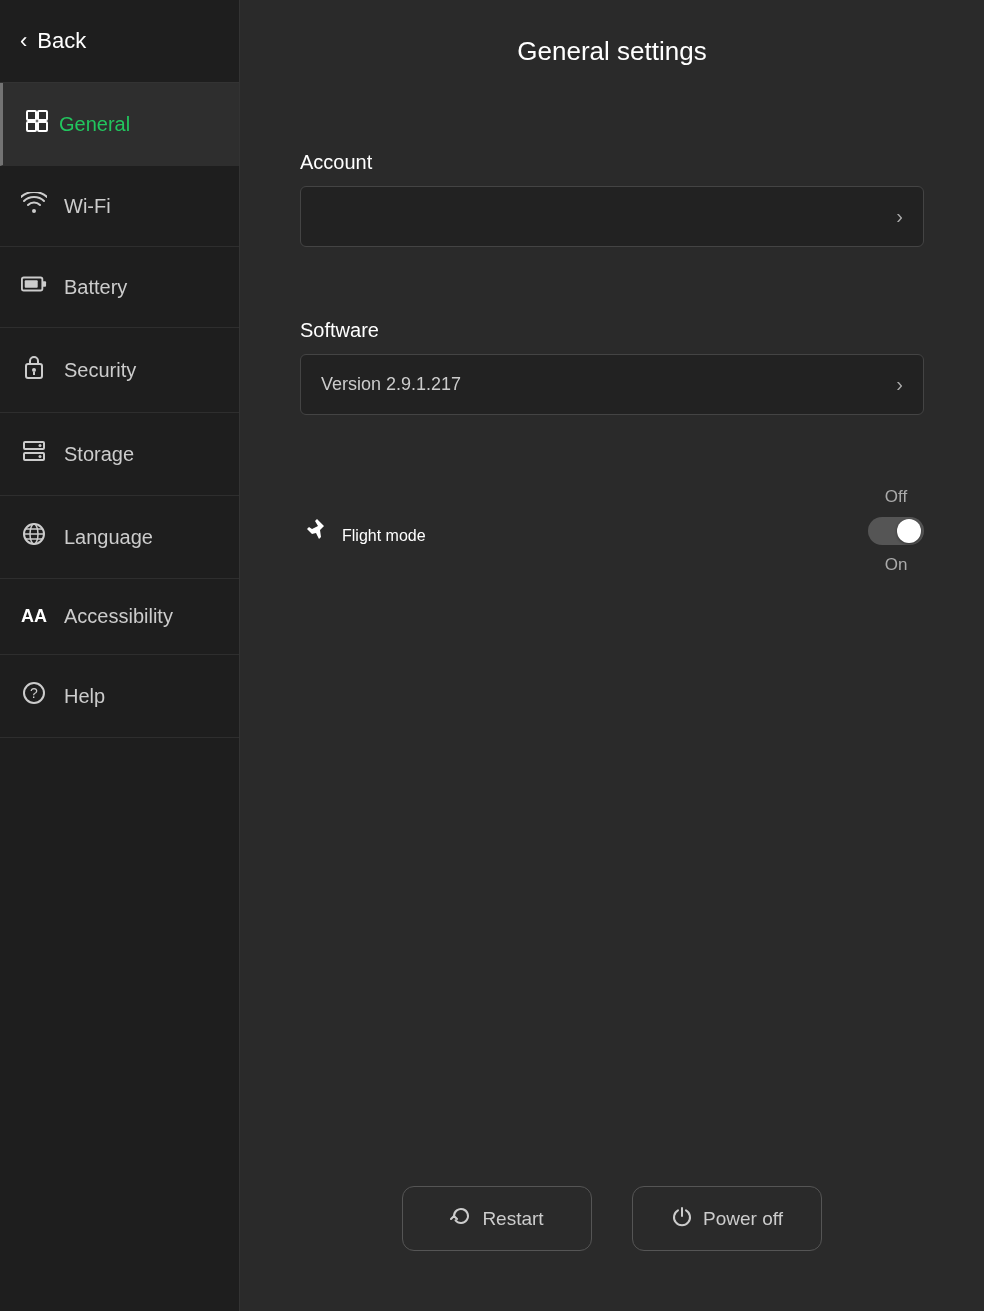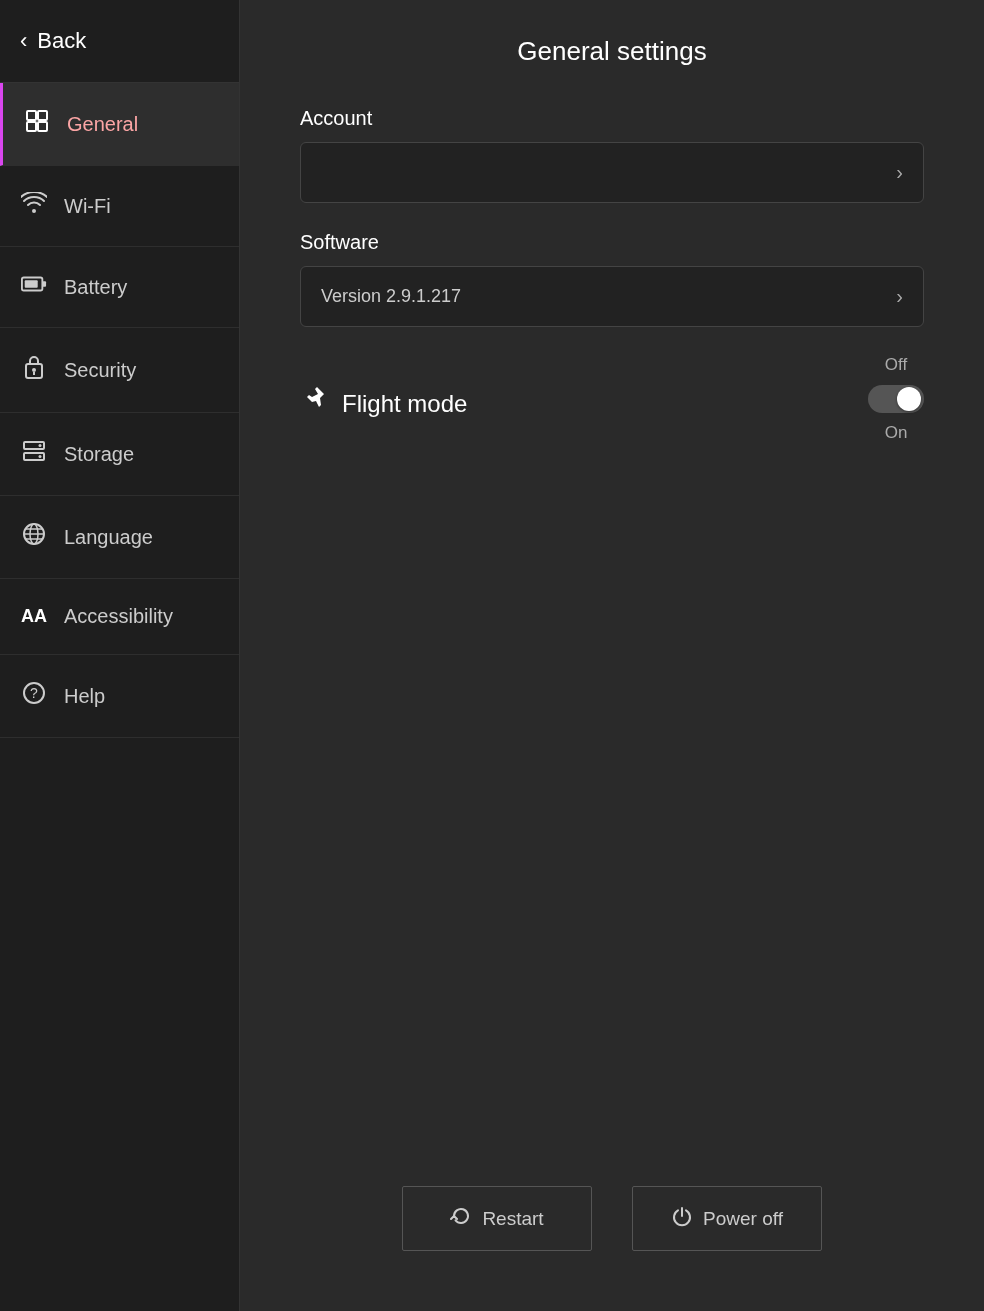--- a/index.html
+++ b/index.html
@@ -46,39 +46,41 @@
       gap: 16px;
       padding: 26px 20px;
       color: #ccc;
       font-size: 20px;
       cursor: pointer;
       border-bottom: 1px solid #2e2e2e;
     }
 
     .nav-item.active {
       background: #2e2e2e;
-      color: #fca5a5;
-      border-left: 3px solid #d946ef;
+      color: #22c55e;
+      border-left: 3px solid #737373;
+      gap: 8px;
     }
 
     .nav-item .icon {
       font-size: 22px;
       width: 28px;
       text-align: center;
       flex-shrink: 0;
     }
 
     
     .main {
       flex: 1;
       background: #2a2a2a;
       display: flex;
       flex-direction: column;
       padding: 0 60px;
       position: relative;
+      gap: 44px;
     }
 
     .page-title {
       color: #fff;
       font-size: 26px;
       font-weight: 500;
       text-align: center;
       padding: 36px 0 40px;
     }
 
@@ -118,21 +120,21 @@
       margin-bottom: 28px;
     }
 
     .flight-icon {
       color: #fff;
       font-size: 24px;
     }
 
     .flight-label {
       color: #fff;
-      font-size: 24px;
+      font-size: 16px;
       flex: 1;
       margin-top: 10px;
     }
 
     .toggle-container {
       display: flex;
       align-items: center;
       gap: 10px;
       flex-direction: column;
     }
@@ -188,21 +190,21 @@
       gap: 40px;
     }
 
     .action-btn {
       display: flex;
       align-items: center;
       gap: 10px;
       padding: 18px 36px;
       background: transparent;
       border: 1px solid #555;
-      border-radius: 2px;
+      border-radius: 12px;
       color: #ccc;
       font-size: 19px;
       cursor: pointer;
       min-width: 190px;
       justify-content: center;
     }
   </style>
 </head>
 <body>
 

